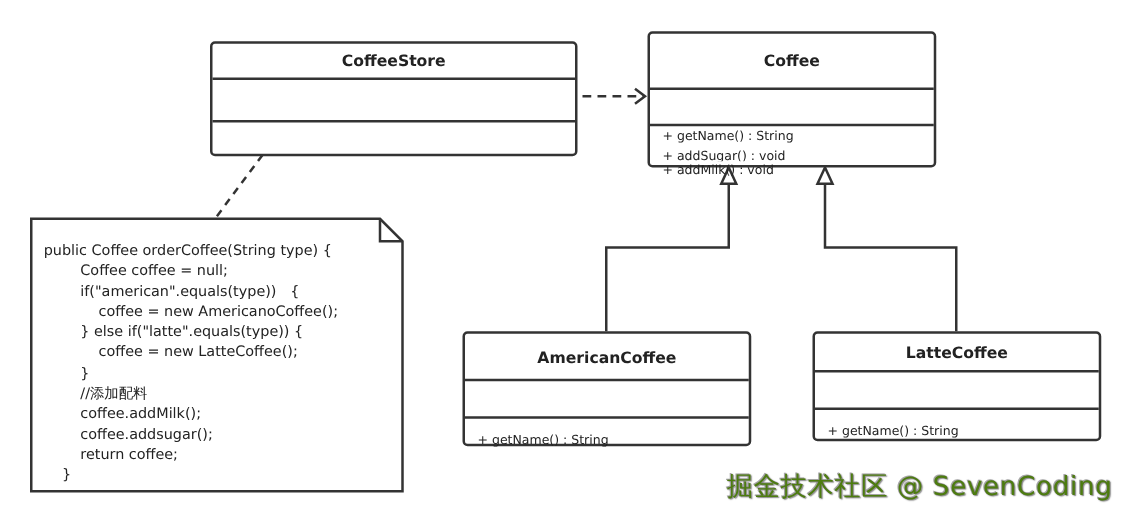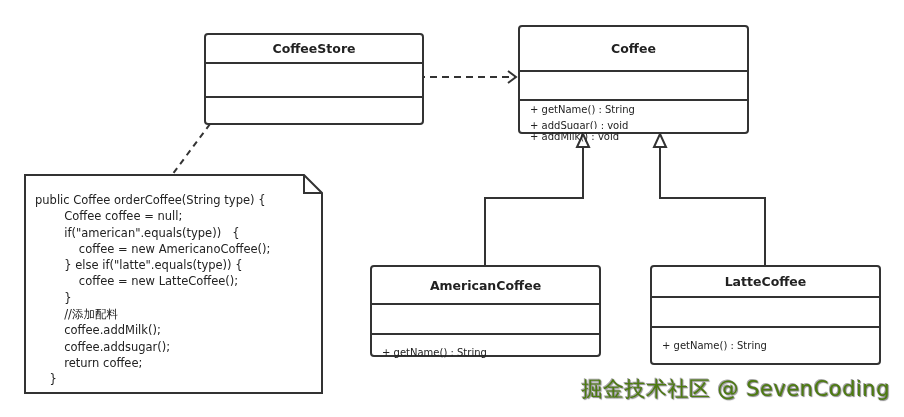--- a/index.html
+++ b/index.html
@@ -28,21 +28,21 @@
   <polyline points="485,265 485,198 583,198 583,146" fill="none" stroke="#333" stroke-width="2"></polyline>
   <polygon points="583,134 577,147 589,147" fill="#fff" stroke="#333" stroke-width="2"></polygon>
 
   <polyline points="765,265 765,198 660,198 660,146" fill="none" stroke="#333" stroke-width="2"></polyline>
   <polygon points="660,134 654,147 666,147" fill="#fff" stroke="#333" stroke-width="2"></polygon>
 
   <path d="M25,175 L304,175 L322,193 L322,393 L25,393 Z" fill="#fff" stroke="#333" stroke-width="2"></path>
   <path d="M304,175 L304,193 L322,193" fill="none" stroke="#333" stroke-width="2"></path>
 </svg>
 
-<div class="cls" style="left:168px; top:33px; width:220px; height:92px;margin-left:36px;">
+<div class="cls" style="left:168px; top:33px; width:294px; height:92px;">
   <div class="name" style="height:29px;">CoffeeStore</div>
   <div class="attrs" style="height:34px;"></div>
 </div>
 
 <div class="cls" style="left:518px; top:25px; width:231px; height:109px;">
   <div class="name" style="height:45px;">Coffee</div>
   <div class="attrs" style="height:29px;"></div>
   <div class="ops" style="padding-top:1px; line-height:15.5px;">
     <div>+ getName() : String</div>
     <div style="height:11px; overflow:hidden;">+ addSugar() : void</div>
@@ -51,21 +51,21 @@
 </div>
 
 <div class="cls" style="left:370px; top:265px; width:231px; height:92px;">
   <div class="name" style="height:38px;">AmericanCoffee</div>
   <div class="attrs" style="height:30px;"></div>
   <div class="ops">
     <div>+ getName() : String</div>
   </div>
 </div>
 
-<div class="cls" style="left:650px; top:265px; width:231px; height:100px;">
+<div class="cls" style="left:650px; top:265px; width:231px; height:88px;">
   <div class="name" style="height:31px;">LatteCoffee</div>
   <div class="attrs" style="height:30px;"></div>
   <div class="ops">
     <div>+ getName() : String</div>
   </div>
 </div>
 
 <div class="note">
   <pre>public Coffee orderCoffee(String type) {
         Coffee coffee = null;

